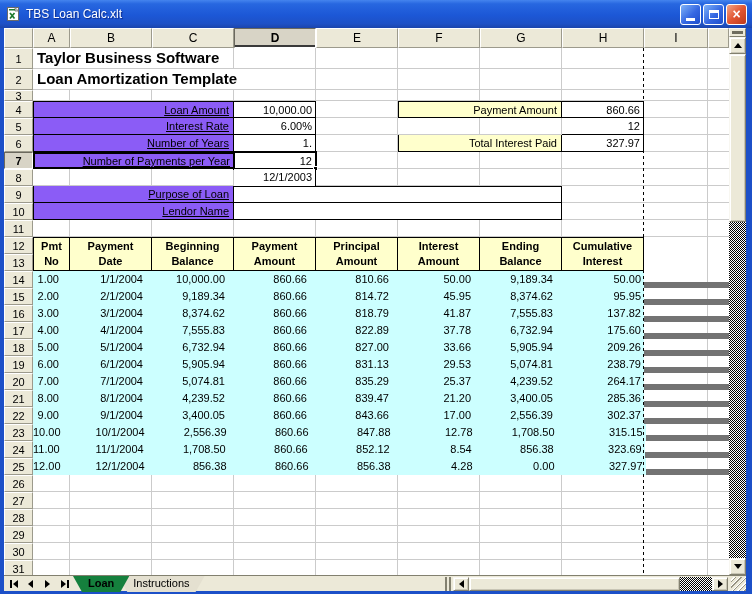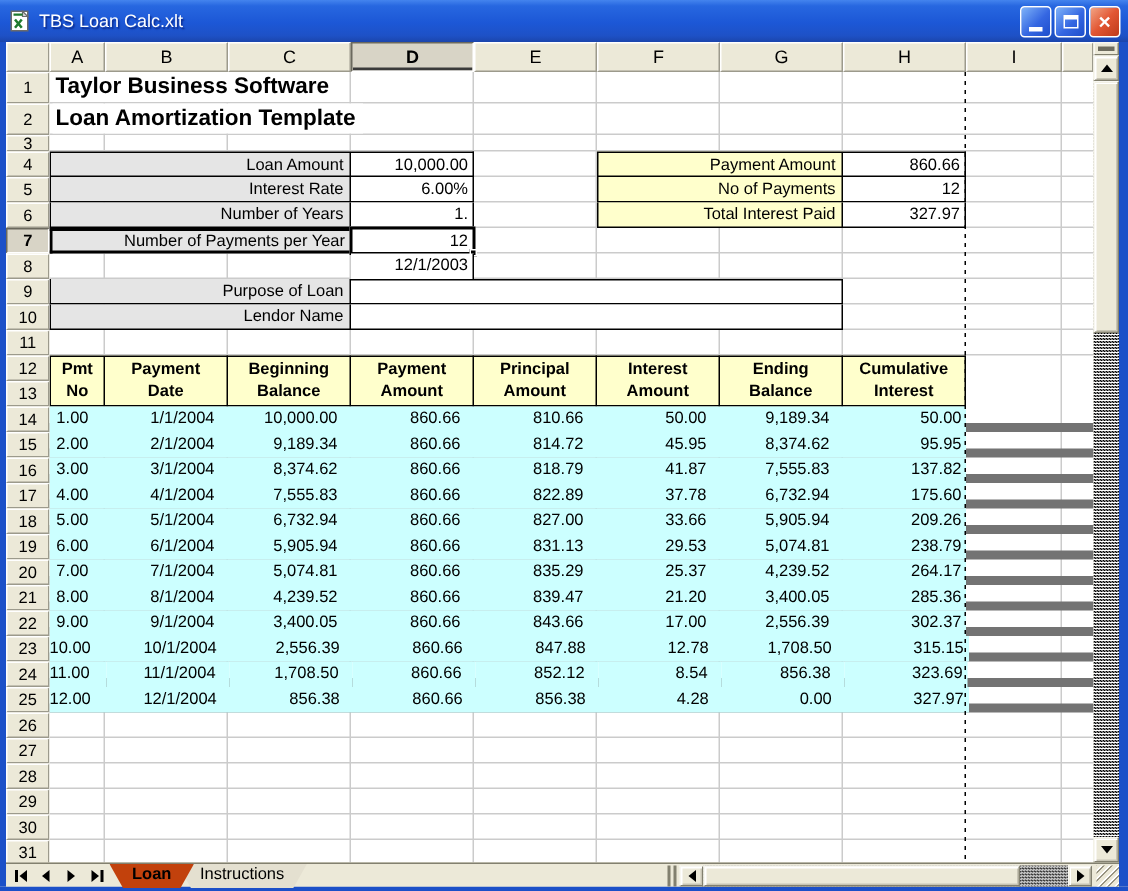--- a/index.html
+++ b/index.html
@@ -59,23 +59,23 @@
   .pbreak { position:absolute; left:610px; top:0; height:529px; width:1px;
     background:repeating-linear-gradient(180deg,#000 0 3px,transparent 3px 6px); z-index:2; }
 
   .row { position:relative; height:17px; border-bottom:1px solid #CBCBCB; z-index:1; }
   .row.h21 { height:21px; }
   .row.h11 { height:11px; }
 
   .sheet-title { position:absolute; left:2px; top:0; height:20px; line-height:20px;
     background:#fff; font-weight:bold; font-size:15px; padding:0 5px 0 2px; white-space:nowrap; }
 
-  .lbl { position:absolute; left:0; top:0; width:201px; height:17px; background:#e5e5e5;
+  .lbl { position:absolute; left:0; top:0; width:201px; height:17px; background:#8b5cf6;
     border:solid #000; border-width:0 1px 1px 1px; font-size:11px; line-height:15px;
-    text-align:right; padding:1px 4px 0 0; z-index:1; }
+    text-align:right; padding:1px 4px 0 0; z-index:1;text-decoration:underline; }
   .val { position:absolute; left:201px; top:0; width:82px; height:17px; background:#fff;
     border:solid #000; border-width:0 1px 1px 0; font-size:11px; line-height:15px;
     text-align:right; padding:1px 3px 0 0; z-index:1; }
   .first .lbl, .first .val, .first .lblR, .first .valR { border-top-width:1px; }
   .r8 .val { border-bottom-width:0; }
   .lblR { position:absolute; left:365px; top:0; width:164px; height:17px; background:#FFFFCC;
     border:solid #000; border-width:0 1px 1px 1px; font-size:11px; line-height:15px;
     text-align:right; padding:1px 4px 0 0; z-index:1; }
   .valR { position:absolute; left:529px; top:0; width:82px; height:17px; background:#fff;
     border:solid #000; border-width:0 1px 1px 0; font-size:11px; line-height:15px;
@@ -123,21 +123,21 @@
   .vbtn-down { position:absolute; left:0; top:530px; width:17px; height:17px; }
 
   #tabbar { position:absolute; left:4px; top:575px; width:742px; height:16px;
     background:#ECE9D8; border-top:1px solid #82806F; z-index:5; }
   #navbtns { position:absolute; left:1px; top:1px; display:flex; }
   .nav { width:17px; height:14px; display:flex; align-items:center; justify-content:center; gap:1px; }
   #tabs { position:absolute; left:69px; top:0; display:flex; }
   .tab { height:16px; line-height:15px; font-size:11px; padding:0 15px; white-space:nowrap;
     clip-path:polygon(0 0, 100% 0, calc(100% - 9px) 100%, 9px 100%);
     filter:drop-shadow(1px 0 0 #82806F) drop-shadow(-1px 0 0 #82806F); }
-  .tab.active { background:#c2410c; font-weight:bold; position:relative; z-index:2; }
+  .tab.active { background:#15803d; font-weight:bold; position:relative; z-index:2; }
   .tab.inactive { background:#E4E0D0; position:relative; z-index:1; margin-left:-11px;text-align:right; }
   .split { position:absolute; left:441px; top:1px; width:6px; height:14px;
     border-left:2px solid #82806F; border-right:2px solid #82806F; }
   .hbtn-l { position:absolute; left:449px; top:1px; width:16px; height:14px; }
   .htrack { position:absolute; left:465px; top:1px; width:243px; height:14px; }
   .hthumb { position:absolute; left:0; top:0; width:211px; height:14px; }
   .hbtn-r { position:absolute; left:708px; top:1px; width:16px; height:14px; }
   .grip { position:absolute; right:0; top:1px; width:15px; height:14px;
     background:repeating-linear-gradient(135deg,#ECE9D8 0 2px,#FFFFFF 2px 3px,#989482 3px 4px); }
 </style>
@@ -240,21 +240,20 @@
 
     <div class="row first">
       <span class="lbl">Loan Amount</span>
       <span class="val">10,000.00</span>
       <span class="lblR">Payment Amount</span>
       <span class="valR">860.66</span>
     </div>
     <div class="row">
       <span class="lbl">Interest Rate</span>
       <span class="val">6.00%</span>
-      <span class="lblR">No of Payments</span>
       <span class="valR">12</span>
     </div>
     <div class="row">
       <span class="lbl">Number of Years</span>
       <span class="val">1.</span>
       <span class="lblR">Total Interest Paid</span>
       <span class="valR">327.97</span>
     </div>
     <div class="row r7">
       <span class="lbl">Number of Payments per Year</span>

